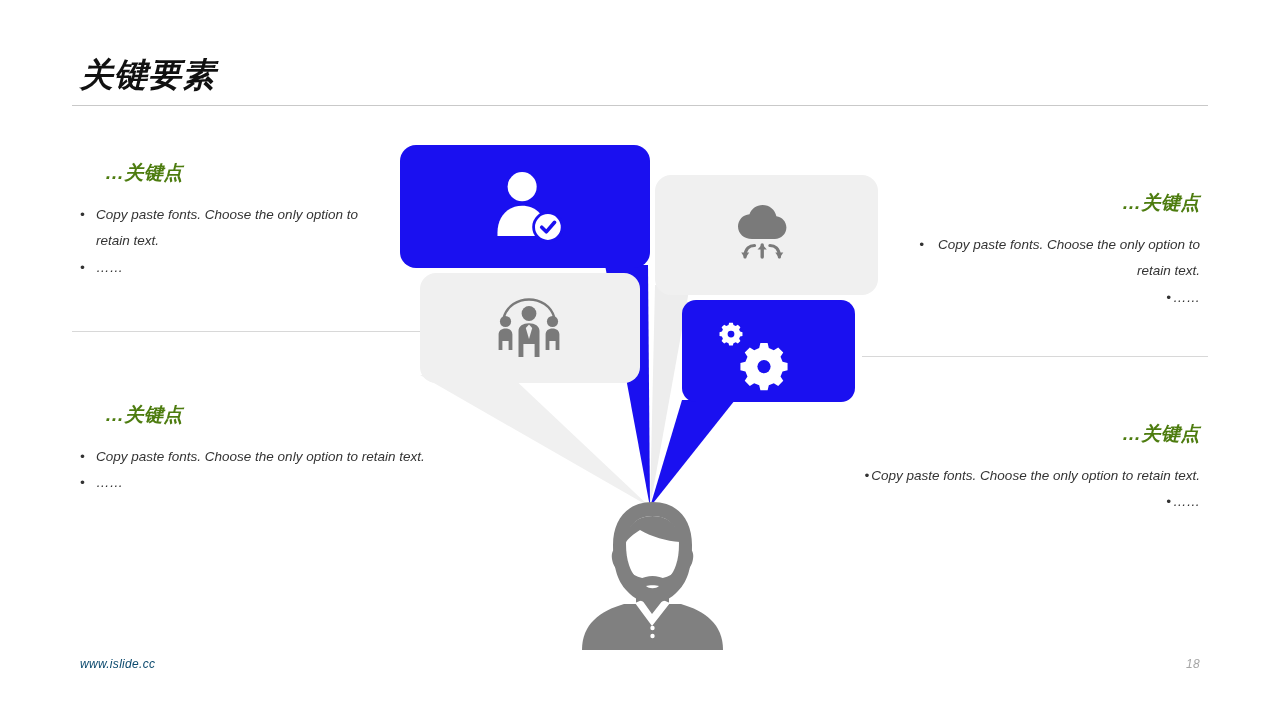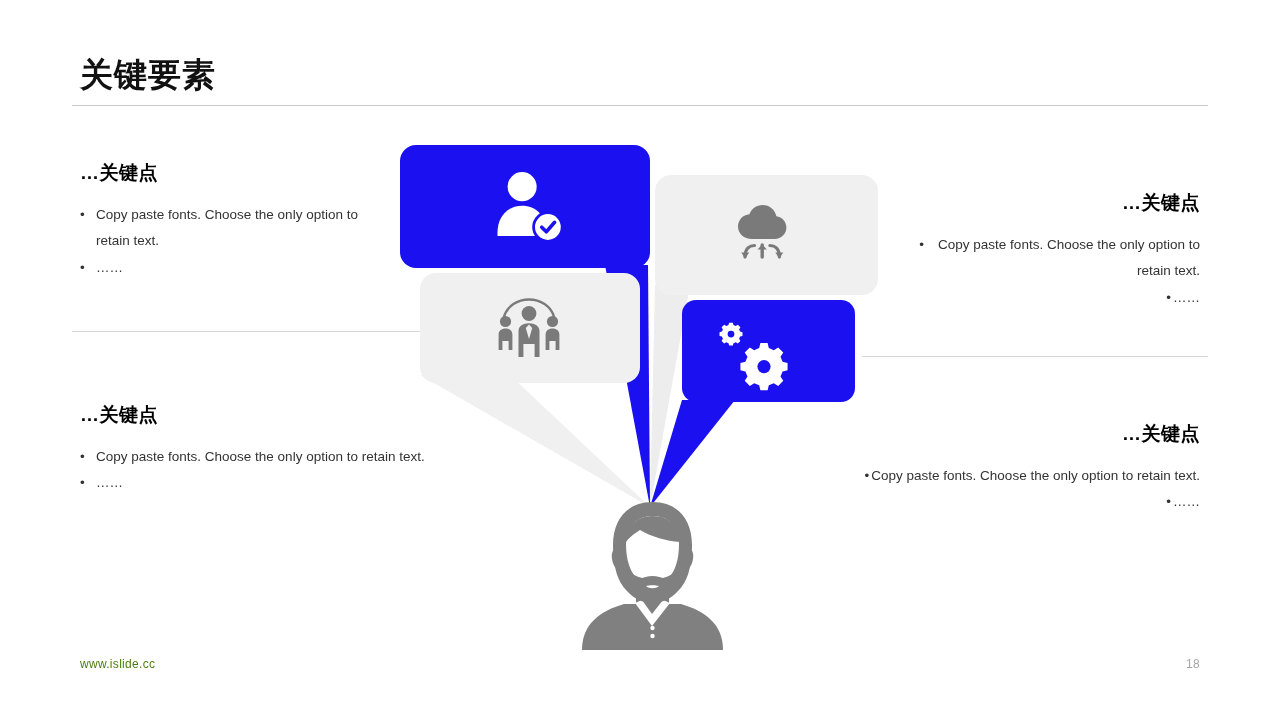--- a/index.html
+++ b/index.html
@@ -2,38 +2,38 @@
 <html><head>
 <meta charset="utf-8">
 <style>
   * { margin:0; padding:0; box-sizing:border-box; }
   html, body {
     width:1280px; height:720px;
     background:#ffffff;
     font-family:"Liberation Sans","DejaVu Sans",sans-serif;
     overflow:hidden;
   }
-  #slide { position:relative; width:1280px; height:720px; background:#fff; }
+  #slide { position:relative; width:1280px; height:720px; background:#fff;font-style:italic; }
 
   
   #title {
     position:absolute; left:80px; top:56px;
     font-size:33px; font-weight:bold; color:#111111;
     letter-spacing:1px; line-height:1.15;
   }
   #title-rule {
     position:absolute; left:72px; top:105px; width:1136px; height:1px;
     background:#c9c9c9;
   }
 
   
   .block { position:absolute; }
   .block .kp-head {
-    font-size:19px; font-weight:bold; color:#000000;
-    letter-spacing:.5px; margin-bottom:16px; white-space:nowrap;
+    font-size:19px; font-weight:bold; color:#4d7c0f;
+    letter-spacing:.5px; margin-bottom:16px; white-space:nowrap;margin-left:25px;
   }
   .block ul { list-style:none; }
   .block li {
     font-size:13.5px; color:#333333; line-height:1.95;
     position:relative;
   }
   .block li .bullet { display:inline-block; width:16px; color:#333; }
   .block li .btext { display:inline;margin-top:44px; }
 
   .block.left  { text-align:left; }
@@ -52,21 +52,21 @@
   #cluster { position:absolute; left:390px; top:135px; width:500px; height:400px; }
   #cluster svg { display:block; overflow:visible; }
 
   
   #avatar { position:absolute; left:580px; top:500px; width:145px; height:150px; }
   #avatar svg { display:block; }
 
   
   #footer-url {
     position:absolute; left:80px; top:657px;
-    font-size:12px; color:#4d7c0f; letter-spacing:.3px;
+    font-size:12px; color:#0c4a6e; letter-spacing:.3px;
   }
   #footer-page {
     position:absolute; right:80px; top:657px;
     font-size:12px; color:#a6a6a6; letter-spacing:.3px;
   }
 </style>
 </head>
 <body>
 
 <div id="slide">

